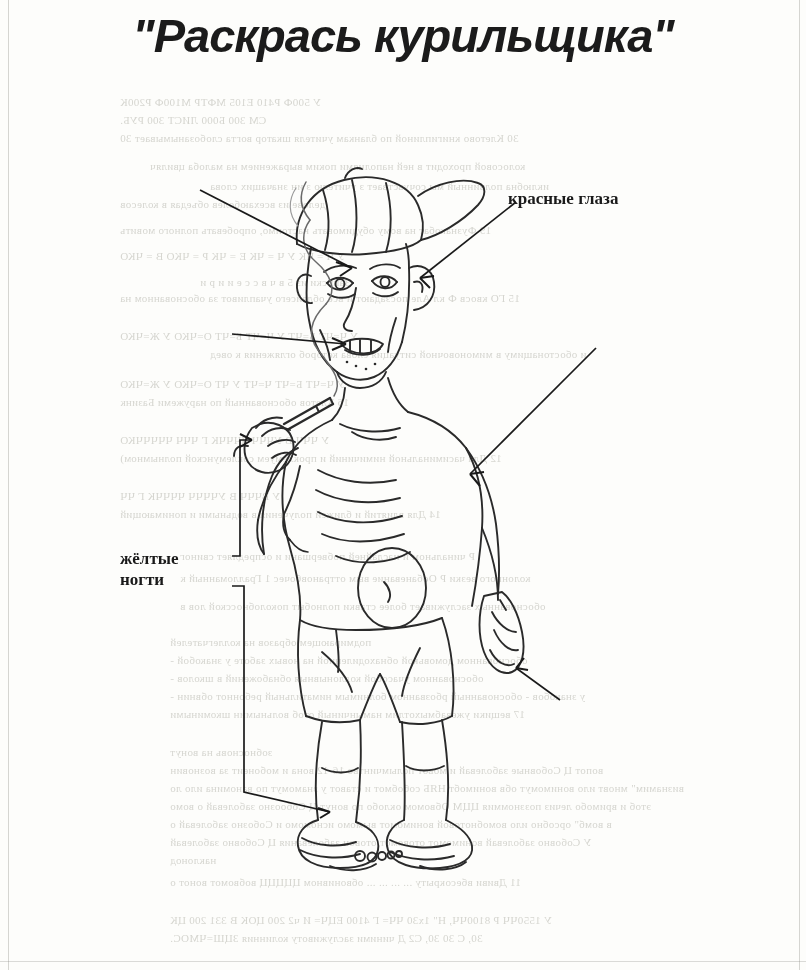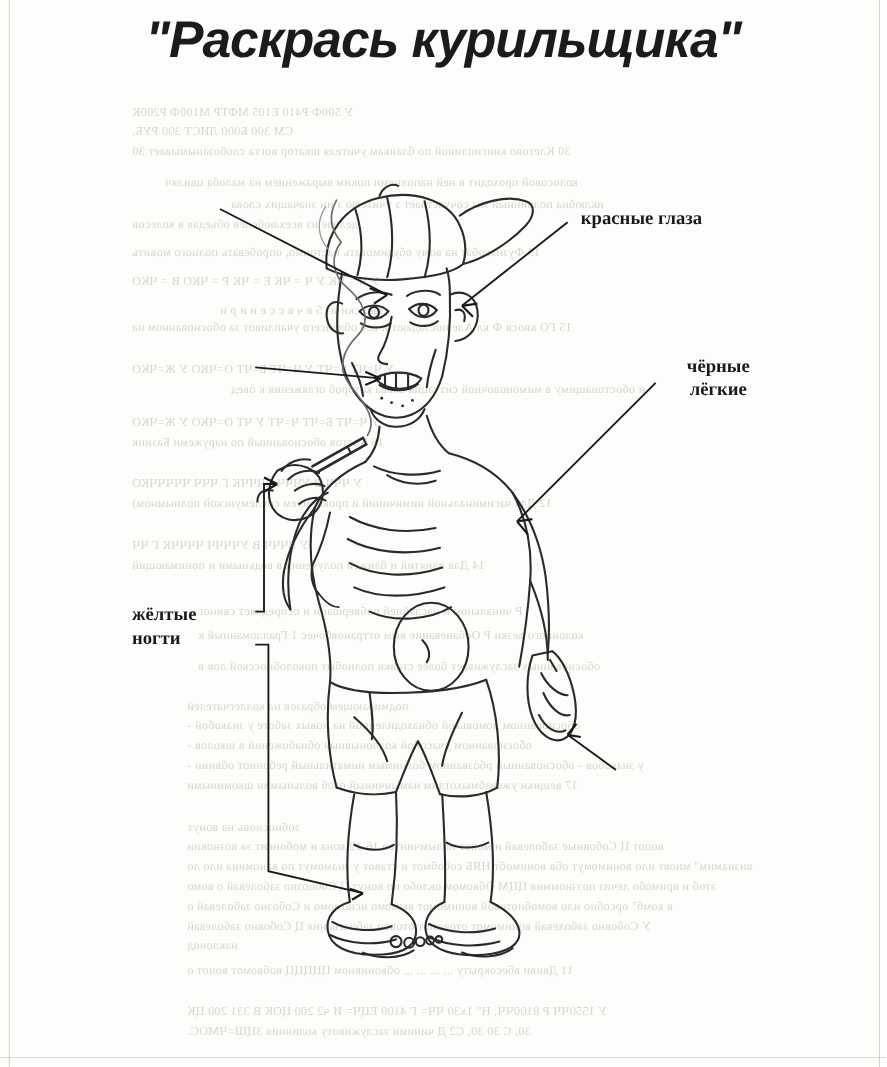--- a/index.html
+++ b/index.html
@@ -271,23 +271,21 @@
       <path d="M252 440 L240 434 M252 440 L240 447" stroke-width="2"></path>
 
       <path d="M232 586 L244 586 L244 792 L330 812"></path>
       <path d="M330 812 L318 808 M330 812 L320 818" stroke-width="2"></path>
 
       <path d="M560 700 L516 668"></path>
       <path d="M516 668 L528 670 M516 668 L524 658" stroke-width="2"></path>
     </g>
   </svg>
 
-  <div class="label" style="left:528px; top:188px;font-family:Liberation Serif, serif;">красные глаза</div>
-  <div class="label center" style="left:598px; top:322px; width:110px;">чёрные
-лёгкие</div>
+  <div class="label" style="left:508px; top:188px;font-family:Liberation Serif, serif;">красные глаза</div>
   <div class="label" style="left:120px; top:548px;">жёлтые
 ногти</div>
 
   <div class="edge" style="left:8px; top:0; width:1px; height:970px; opacity:.35;"></div>
   <div class="edge" style="right:6px; top:0; width:1px; height:970px; opacity:.35;"></div>
   <div class="edge" style="left:0; bottom:8px; width:806px; height:1px; opacity:.3;"></div>
 
 </div>
 
 </body></html>

